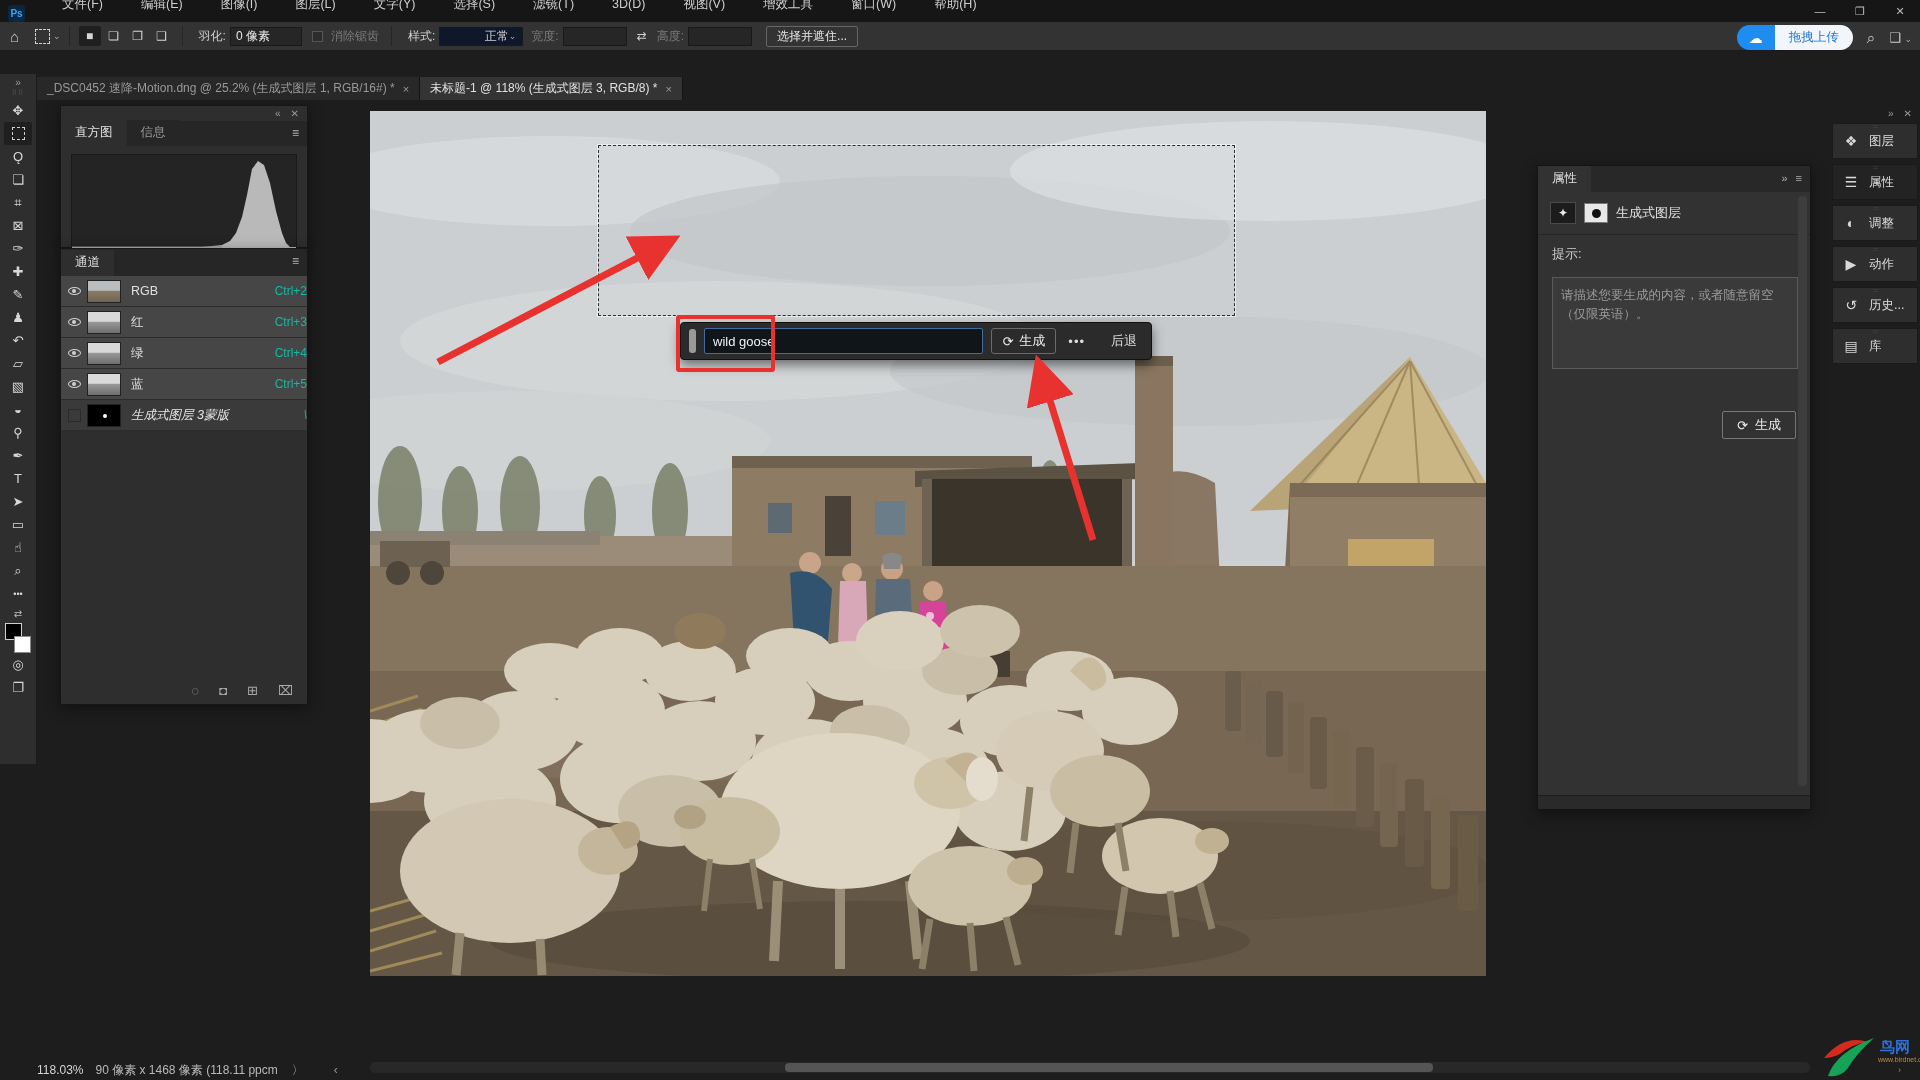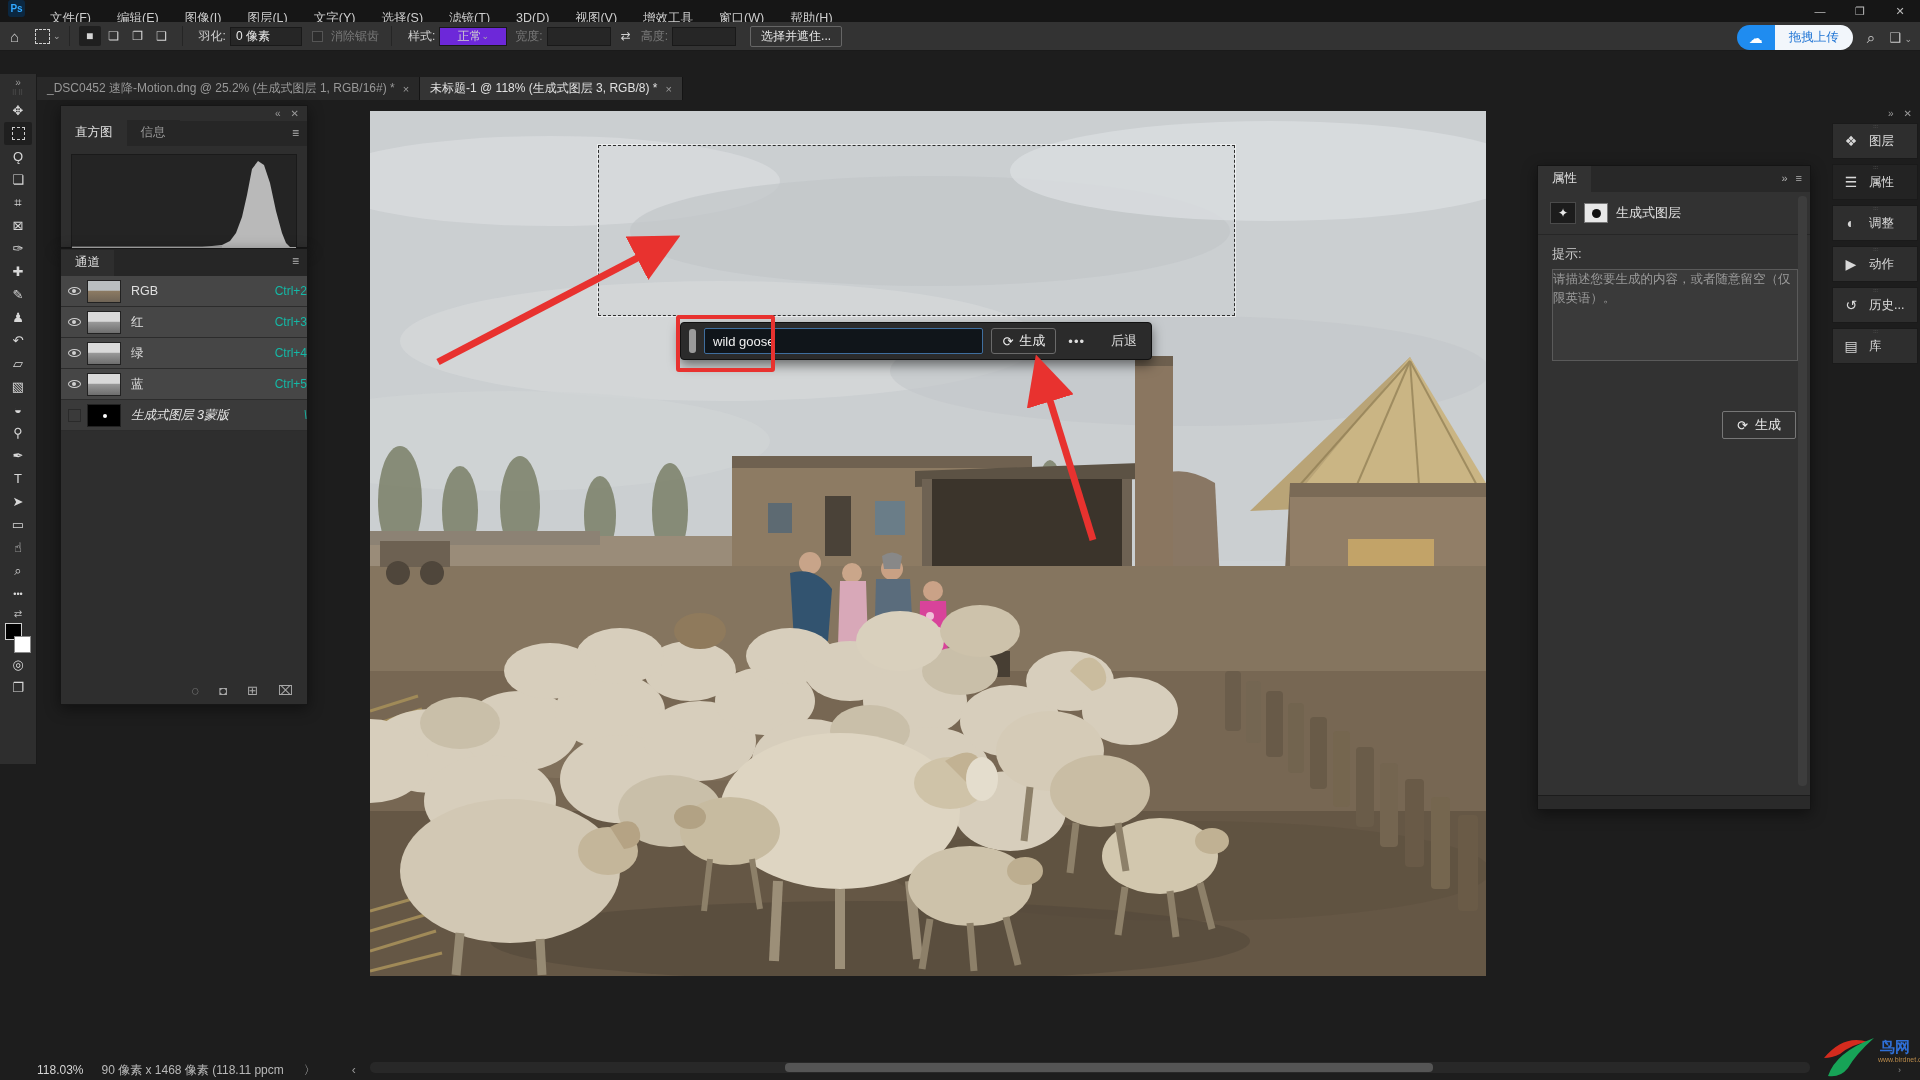--- a/index.html
+++ b/index.html
@@ -3,21 +3,21 @@
 <meta charset="utf-8">
 <style>
   * { margin:0; padding:0; box-sizing:border-box; }
   html,body { width:1920px; height:1080px; overflow:hidden; background:#1d1d1d;
     font-family:"Liberation Sans","DejaVu Sans",sans-serif; color:#d8d8d8; }
   .abs { position:absolute; }
   #stage { position:relative; width:1920px; height:1080px; background:#1d1d1d; }
 
   
   #menubar { left:0; top:0; width:1920px; height:22px; background:#161616;
-    display:flex; align-items:flex-start; gap:4px; font-size:12.5px; color:#cfcfcf; }
+    display:flex; align-items:flex-end; gap:16px; font-size:12.5px; color:#cfcfcf; }
   #ps-logo { width:17px; height:17px; margin:0 10px 0 8px; background:#0b2740; color:#31a8ff;
     font-weight:bold; font-size:10px; display:flex; align-items:center; justify-content:center; border-radius:3px; }
   .menu-item { padding:0 11px; height:36px; display:flex; align-items:center; cursor:default; }
   #win-controls { position:absolute; right:0; top:0; height:22px; display:flex; }
   .win-btn { width:40px; height:22px; display:flex; align-items:center; justify-content:center;
     color:#bbb; font-size:11px; }
 
   
   #optionsbar { left:0; top:22px; width:1920px; height:29px; background:#333333;
     border-bottom:1px solid #1a1a1a; display:flex; align-items:center; font-size:12px; color:#cfcfcf; }
@@ -27,22 +27,22 @@
   .marquee-chip { width:15px; height:15px; border:1.5px dashed #cfcfcf; }
   .chev { font-size:9px; color:#aaa; }
   .mode-ico { width:22px; height:20px; display:flex; align-items:center; justify-content:center;
     font-size:12px; color:#d5d5d5; margin:0 1px; border-radius:2px; }
   .mode-ico.active { background:#1f1f1f; }
   .opt-label { color:#cfcfcf; margin:0 4px 0 8px; }
   .opt-label.dim, .dim { color:#7a7a7a; }
   .opt-input { background:#262626; border:1px solid #191919; height:19px; width:72px;
     color:#e8e8e8; font-size:12px; padding:0 5px; display:flex; align-items:center; }
   .opt-input.empty { width:64px; }
-  .opt-select { background:#6d28d9; border:1px solid #191919; height:19px; width:68px;
-    display:flex; align-items:center; justify-content:center; padding:0 6px; }
+  .opt-select { background:#0f172a; border:1px solid #191919; height:19px; width:84px;
+    display:flex; align-items:center; justify-content:flex-end; padding:0 6px; }
   .checkbox { width:11px; height:11px; border:1px solid #555; background:#2c2c2c; margin-left:10px; }
   #select-mask-btn { border:1px solid #666; border-radius:2px; height:21px; padding:0 10px;
     display:flex; align-items:center; margin-left:14px; color:#e5e5e5; }
   #right-cluster { position:absolute; right:8px; top:25px; display:flex; align-items:center; gap:14px; }
   #upload-pill { display:flex; height:25px; border-radius:13px; overflow:hidden; }
   #cloud-chip { width:38px; background:#1f8cf0; color:#fff; display:flex; align-items:center;
     justify-content:center; font-size:14px; }
   #upload-label { background:#f2f6fb; color:#1f74d4; display:flex; align-items:center;
     padding:0 14px; font-size:12.5px; }
   #search-icon { font-size:15px; color:#ccc; }
@@ -132,22 +132,22 @@
   #props-tabs .p-tab.active { background:#323232; }
   #props-head-icons { position:absolute; right:8px; top:6px; color:#b0b0b0; font-size:11px; display:flex; gap:8px; }
   #gen-layer-row { display:flex; align-items:center; gap:8px; padding:10px 12px; border-bottom:1px solid #262626; }
   #gl-chip { width:26px; height:22px; background:#1c1c1c; border:1px solid #4a4a4a; color:#e8e8e8;
     display:flex; align-items:center; justify-content:center; font-size:12px; }
   #gl-mask-chip { width:24px; height:20px; background:#e8e8e8; border:1px solid #777; position:relative; }
   #gl-mask-chip::after { content:""; position:absolute; left:7px; top:5px; width:9px; height:9px;
     background:#111; border-radius:50%; }
   #gen-layer-label { font-size:13px; color:#e2e2e2; }
   #prompt-label { padding:10px 14px 6px; font-size:13px; color:#cfcfcf; }
-  #prompt-box { margin:0 14px; width:246px; height:92px; background:#3a3a3a; border:1px solid #5a5a5a;
-    color:#9a9a9a; font-size:12.5px; line-height:1.5; }
+  #prompt-box { margin:8px 14px; width:246px; height:92px; background:#3a3a3a; border:1px solid #5a5a5a;
+    color:#9a9a9a; font-size:12.5px; padding:8px; line-height:1.5; }
   #props-gen-btn { position:absolute; right:14px; top:245px; height:28px; border:1px solid #777;
     border-radius:2px; padding:0 14px; display:flex; align-items:center; gap:7px; color:#eee; font-size:13px; }
   #props-scroll { position:absolute; right:3px; top:30px; width:9px; height:590px; background:#3d3d3d; border-radius:4px; }
   #props-footer { position:absolute; left:0; bottom:0; width:100%; height:14px; background:#2a2a2a; border-top:1px solid #1c1c1c; }
 
   
   #dock { left:1832px; top:108px; width:86px; }
   #dock-top { display:flex; justify-content:flex-end; gap:10px; color:#9a9a9a; font-size:10px; padding:0 6px 4px; }
   .dock-item { height:36px; margin-bottom:5px; background:#2e2e2e; border:1px solid #1a1a1a;
     display:flex; align-items:center; gap:9px; padding:0 9px; font-size:12.5px; color:#dcdcdc; position:relative; }
@@ -155,21 +155,21 @@
     color:#4c4c4c; font-size:6px; }
   .dock-item.active { background:#232323; }
   .dock-ico { width:18px; text-align:center; font-size:14px; color:#d8d8d8; }
 
   
   #h-scroll-track { left:370px; top:1062px; width:1440px; height:11px; background:#282828; border-radius:5px; }
   #h-scroll-thumb { left:785px; top:1063px; width:648px; height:9px; background:#555; border-radius:4px; }
 
   
   #statusbar { left:37px; top:1060px; width:900px; height:20px; display:flex; align-items:center;
-    font-size:12px; color:#b8b8b8; gap:14px; }
+    font-size:12px; color:#b8b8b8; gap:8px; }
   #zoom-field { color:#d5d5d5; padding:0 4px 0 0; }
   #status-chev { margin-left:6px; color:#b8b8b8; }
   #status-back { margin-left:22px; color:#9a9a9a; }
 
   
   #watermark { left:1822px; top:1032px; width:98px; height:48px; }
   #wm-text { position:absolute; left:58px; top:6px; color:#2f6fd6; font-weight:bold; font-size:15px; }
   #wm-url { position:absolute; left:56px; top:24px; color:#b98a4a; font-size:7px; }
   #wm-arrow { position:absolute; left:76px; top:33px; color:#888; font-size:9px; }
 </style>

